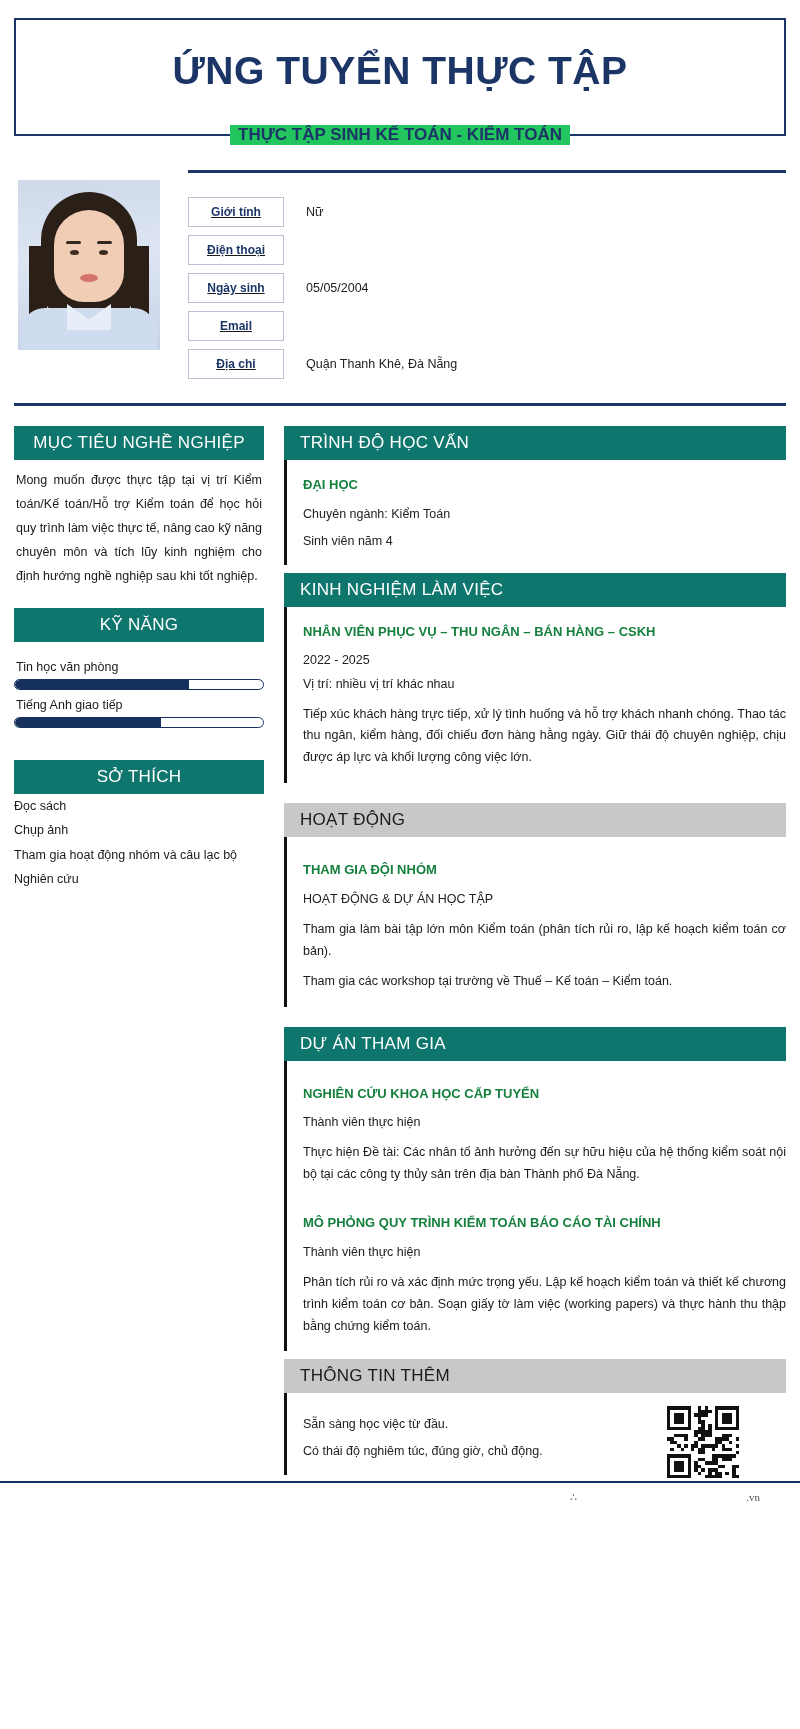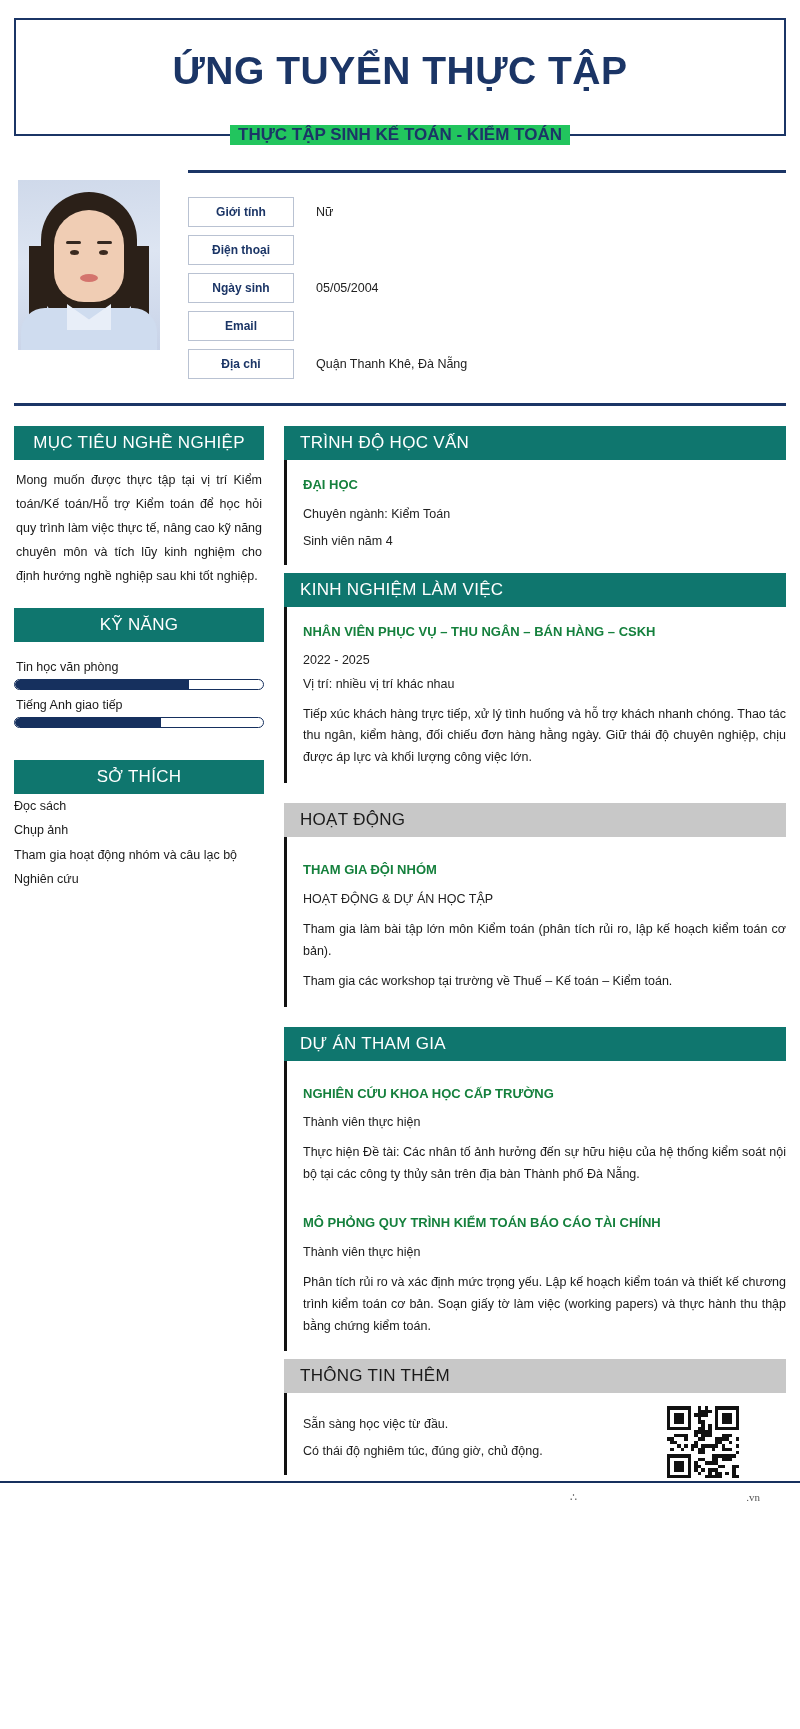--- a/index.html
+++ b/index.html
@@ -99,21 +99,21 @@
   }
   .ph-collar {
     position:absolute; bottom:20px; left:50%; transform:translateX(-50%);
     width:44px; height:26px; background:#e8eef8; z-index:3;
     clip-path: polygon(0 0, 50% 60%, 100% 0, 100% 100%, 0 100%);
   }
 
   .info-col { flex: 1; padding-left: 14px; }
   .info-rule { height: 3px; background: #1b3566; margin-bottom: 16px; }
   .info-table { width: 100%; border-collapse: separate; border-spacing: 0 8px; }
-  .info-label-cell { width: 106px; }
+  .info-label-cell { width: 96px; text-decoration: underline; }
   .info-label {
     border: 1px solid #b9c2d2;
     text-align: center;
     font-size: 12px;
     font-weight: bold;
     color: #1b3566;
     padding: 7px 4px;
   }
   .info-value {
     padding-left: 22px;
@@ -374,21 +374,21 @@
         <div class="entry-body">Tham gia làm bài tập lớn môn Kiểm toán (phân tích rủi ro, lập kế hoạch kiểm toán cơ bản).</div>
         <div class="entry-body tight">Tham gia các workshop tại trường về Thuế – Kế toán – Kiểm toán.</div>
       </div>
 
       <div class="gap-md"></div>
 
       <div class="bar-heading left-align">DỰ ÁN THAM GIA</div>
       <div class="section-block">
         <div class="gap-sm"></div>
         <div>
-          <div class="entry-title">NGHIÊN CỨU KHOA HỌC CẤP TRƯỜNG</div>
+          <div class="entry-title">NGHIÊN CỨU KHOA HỌC CẤP TUYỂN</div>
           <div class="entry-sub">Thành viên thực hiện</div>
           <div class="entry-body">Thực hiện Đề tài: Các nhân tố ảnh hưởng đến sự hữu hiệu của hệ thống kiểm soát nội bộ tại các công ty thủy sản trên địa bàn Thành phố Đà Nẵng.</div>
         </div>
         <div class="gap-lg"></div>
         <div>
           <div class="entry-title spaced">MÔ PHỎNG QUY TRÌNH KIỂM TOÁN BÁO CÁO TÀI CHÍNH</div>
           <div class="entry-sub">Thành viên thực hiện</div>
           <div class="entry-body">Phân tích rủi ro và xác định mức trọng yếu. Lập kế hoạch kiểm toán và thiết kế chương trình kiểm toán cơ bản. Soạn giấy tờ làm việc (working papers) và thực hành thu thập bằng chứng kiểm toán.</div>
         </div>
       </div>

